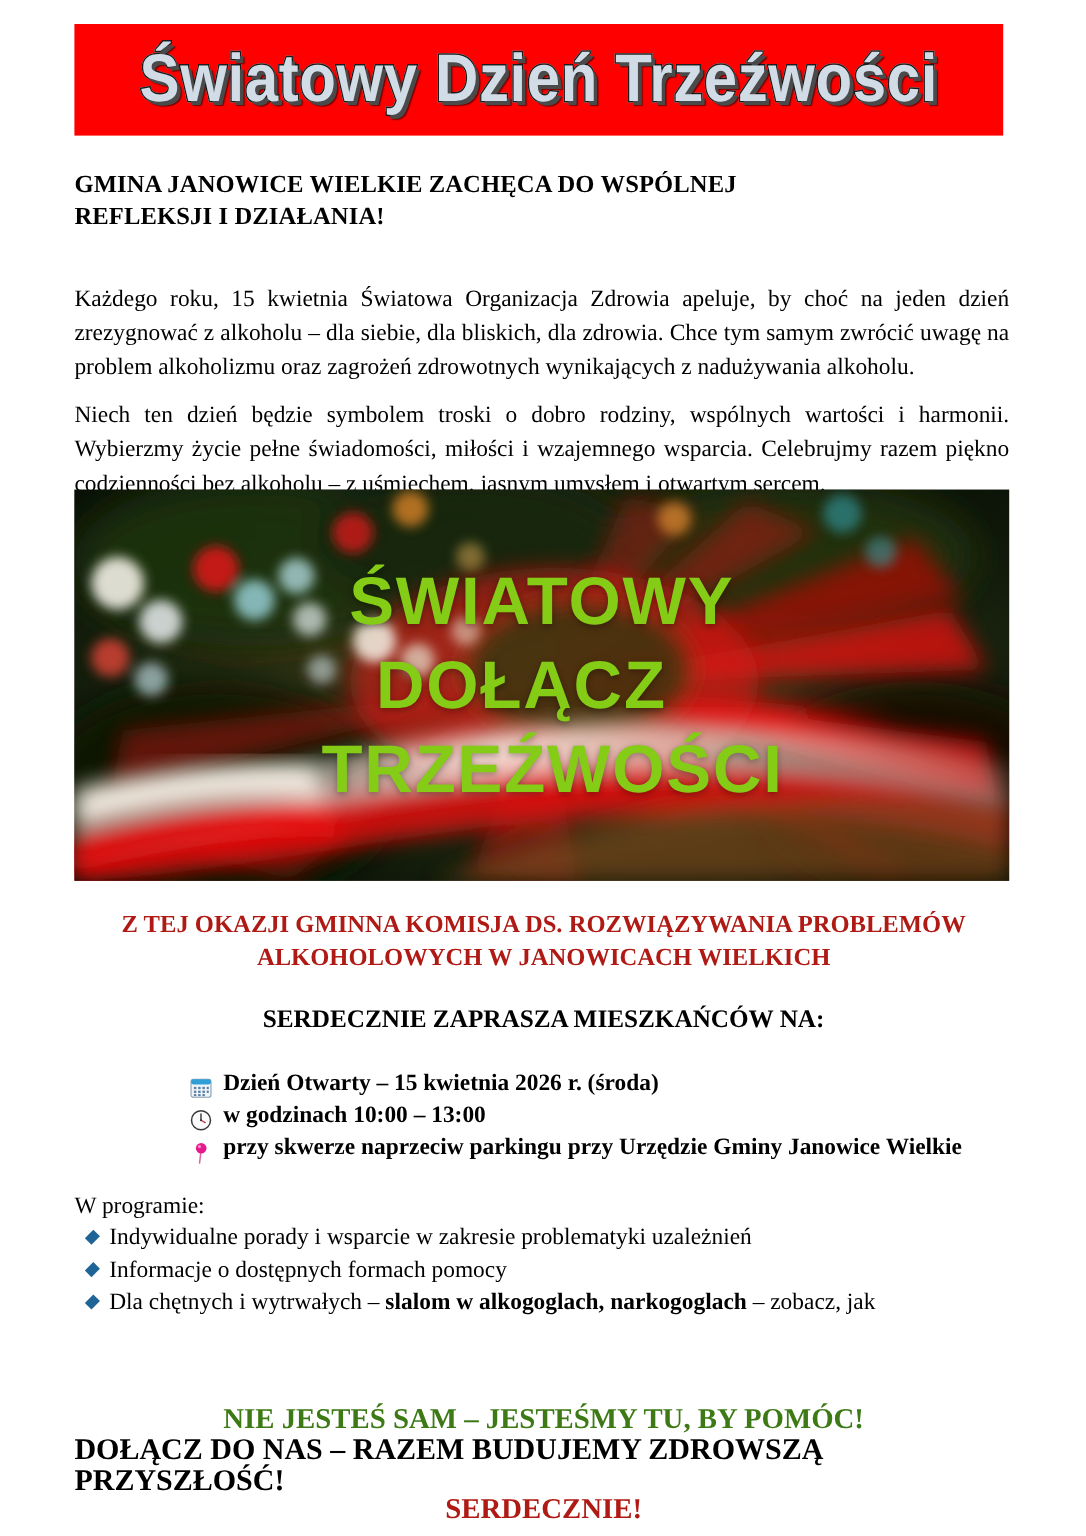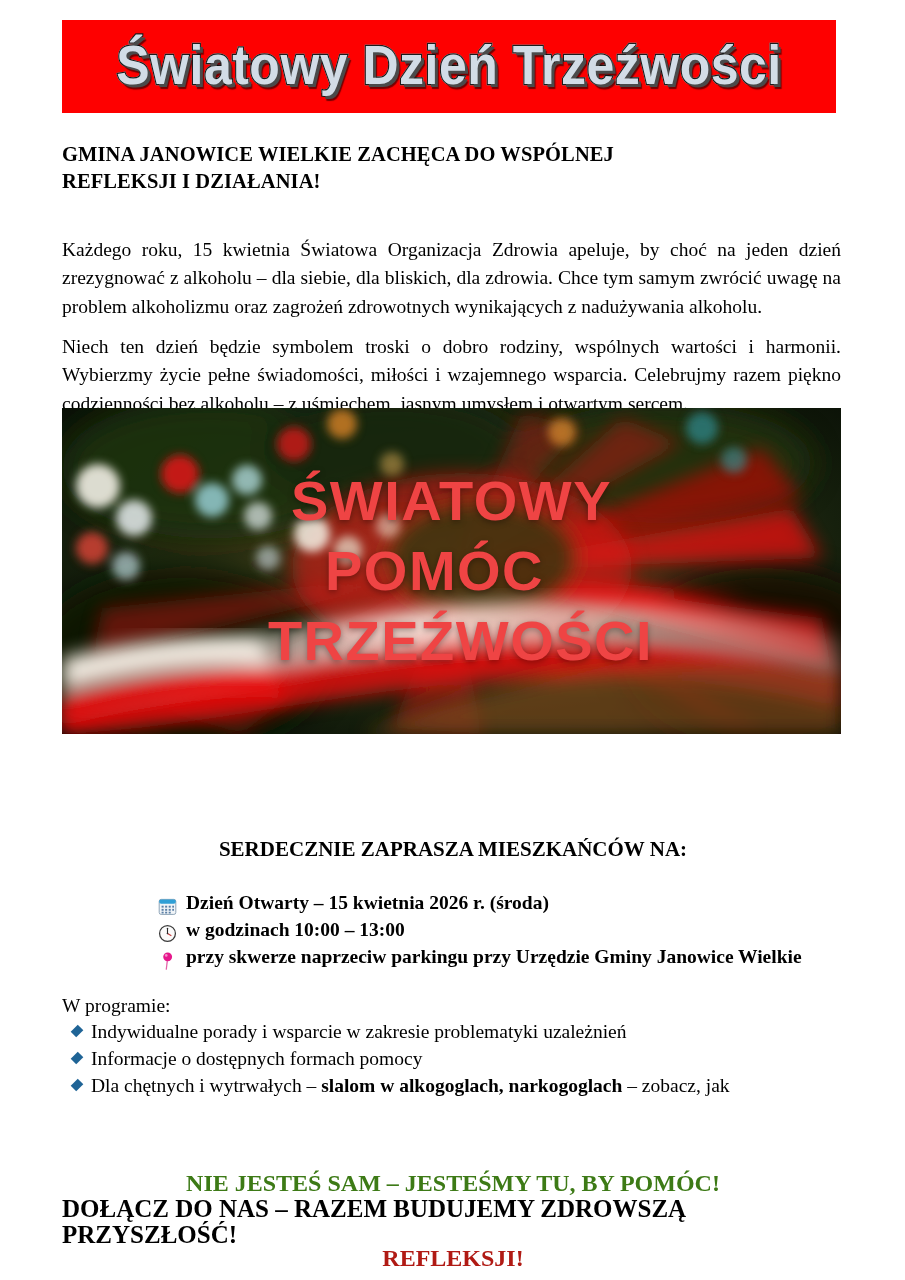--- a/index.html
+++ b/index.html
@@ -101,21 +101,21 @@
     align-items: center;
     justify-content: center;
     gap: 12px;
     pointer-events: none;
   }
   .photo-caption span {
     font-family: "Liberation Sans", "DejaVu Sans", sans-serif;
     font-weight: bold;
     font-size: 56px;
     line-height: 58px;
-    color: #ef4444;
+    color: #84cc16;
     letter-spacing: 1.5px;
     text-shadow: 0 2px 6px rgba(0,0,0,0.35);
   }
   .photo-caption .cap-2 { margin-left: -34px; }
   .photo-caption .cap-3 { margin-left: 18px; }
 
   
   .heading-red {
     position: absolute;
     left: 62px;
@@ -344,26 +344,28 @@
         <circle cx="326" cy="118" r="12" fill="#f0e8d4" opacity="0.55"></circle>
         <circle cx="500" cy="24" r="14" fill="#e08e30" opacity="0.7"></circle>
         <circle cx="640" cy="20" r="16" fill="#2f8c93" opacity="0.7"></circle>
         <circle cx="672" cy="52" r="13" fill="#37969c" opacity="0.6"></circle>
         <circle cx="330" cy="56" r="12" fill="#e8b45a" opacity="0.5"></circle>
       </g>
     </svg>
 
     <div class="photo-caption">
       <span class="cap-1">ŚWIATOWY</span>
-      <span class="cap-2">POMÓC</span>
+      <span class="cap-2">DOŁĄCZ</span>
       <span class="cap-3">TRZEŹWOŚCI</span>
     </div>
   </div>
 
   <div class="heading-red">
+    <div>Z TEJ OKAZJI GMINNA KOMISJA DS. ROZWIĄZYWANIA PROBLEMÓW</div>
+    <div>ALKOHOLOWYCH W JANOWICACH WIELKICH</div>
   </div>
 
   <div class="heading-invite">SERDECZNIE ZAPRASZA MIESZKAŃCÓW NA:</div>
 
   <div class="details">
 
     <div class="detail-row">
       <svg class="detail-icon" viewBox="0 0 24 24">
         <rect x="1.5" y="3" width="21" height="19" rx="2.5" fill="#f0f4f7" stroke="#8aa0b4" stroke-width="1.2"></rect>
         <rect x="1.5" y="3" width="21" height="5.5" rx="2.5" fill="#2f9fd6"></rect>
@@ -418,15 +420,15 @@
     </li>
     <li>
       <span class="bullet"></span>
       <span class="program-item-text"><span>Dla chętnych i wytrwałych – </span><b>slalom w alkogoglach, narkogoglach</b><span>  – zobacz, jak</span></span>
     </li>
   </ul>
 
 
   <div class="closing-green">NIE JESTEŚ SAM – JESTEŚMY TU, BY POMÓC!</div>
   <div class="closing-black">DOŁĄCZ DO NAS – RAZEM BUDUJEMY ZDROWSZĄ PRZYSZŁOŚĆ!</div>
-  <div class="closing-red">REFLEKSJI!</div>
+  <div class="closing-red">SERDECZNIE!</div>
 
 </div>
 
 </body></html>

